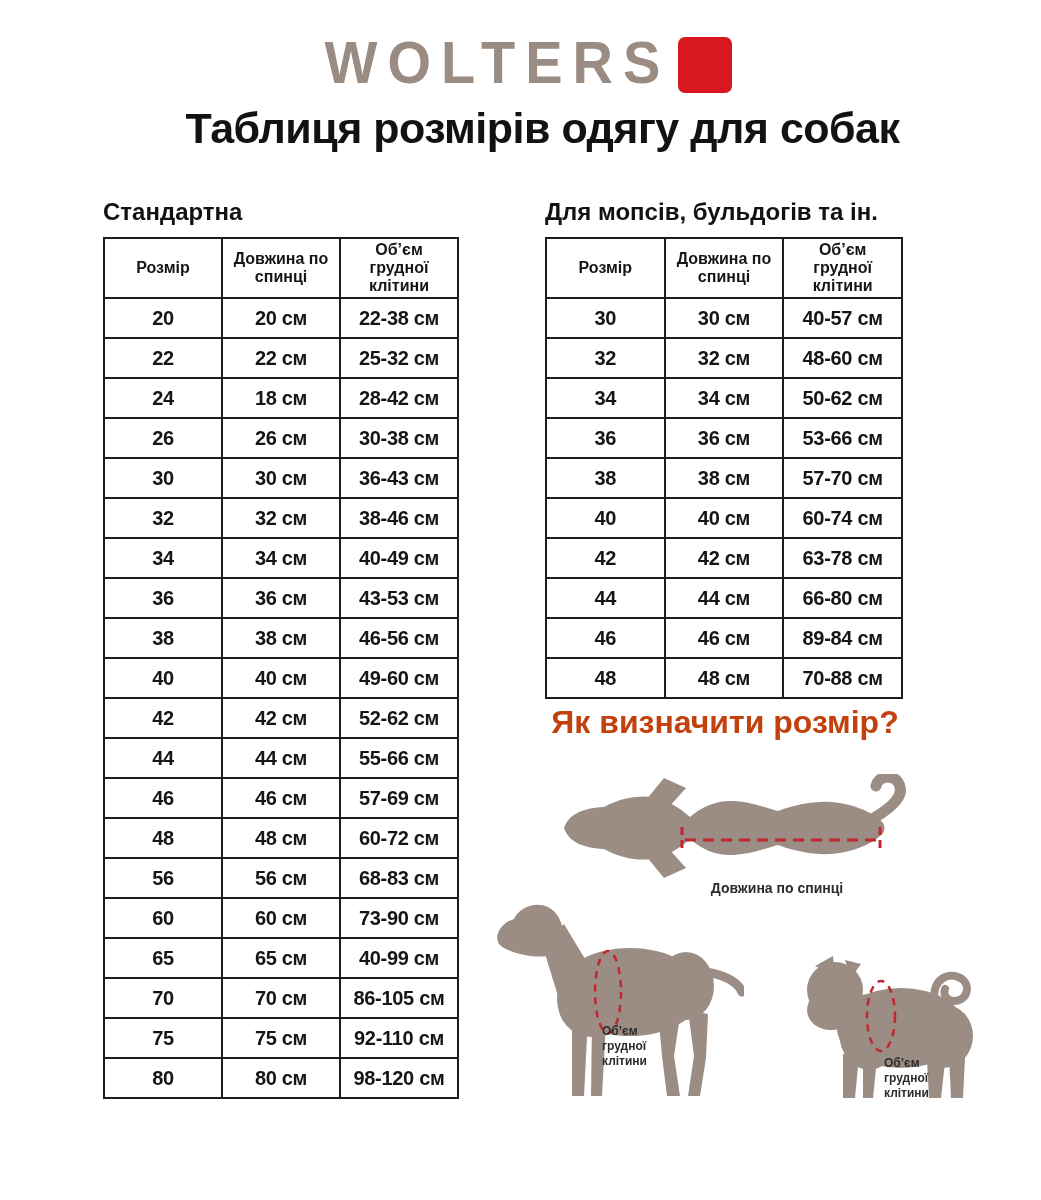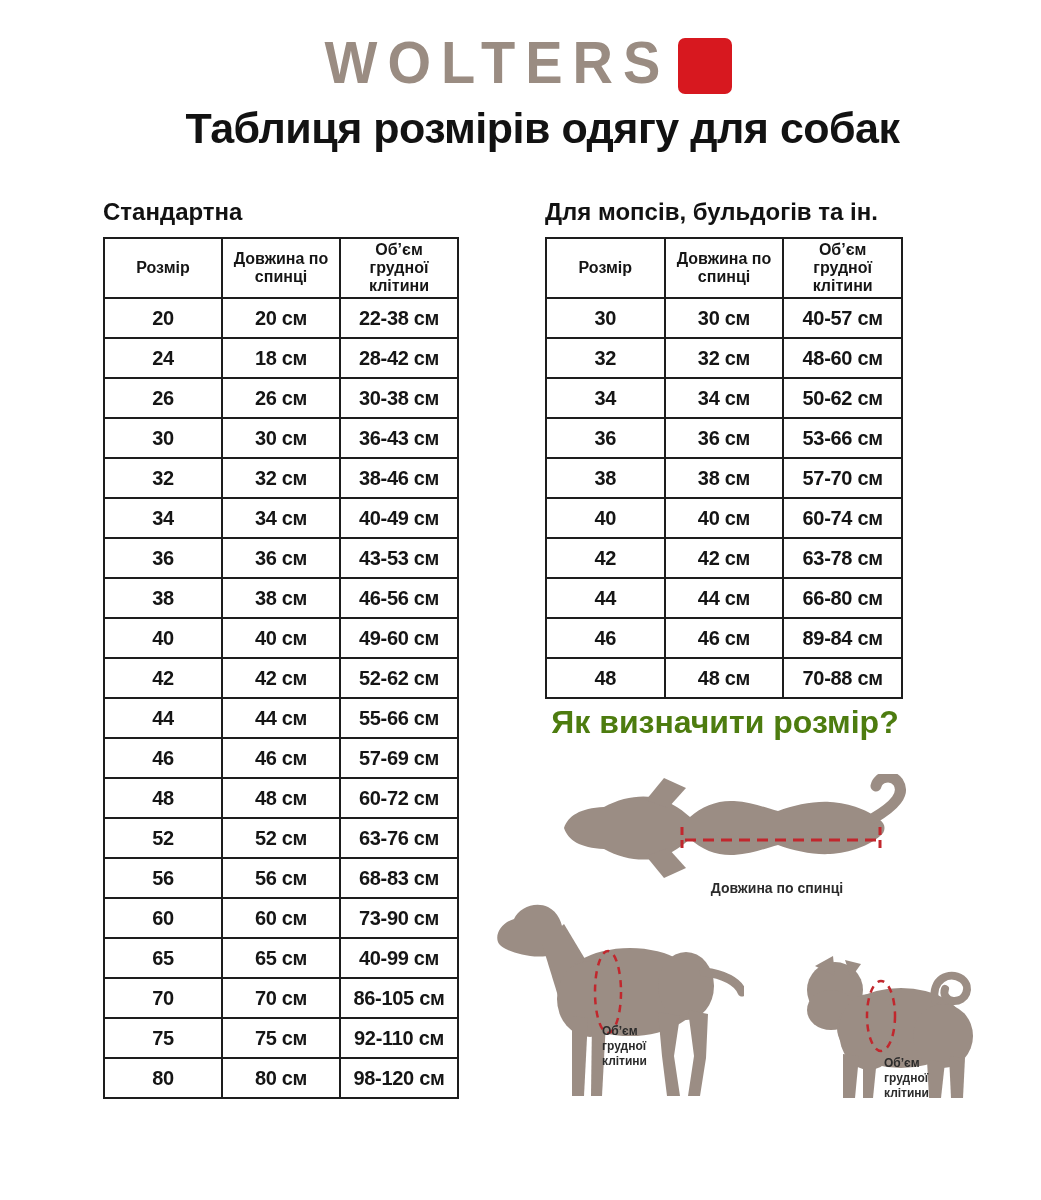--- a/index.html
+++ b/index.html
@@ -1,20 +1,20 @@
 <!DOCTYPE html>
 <html><head>
 <meta charset="utf-8">
 <style>
   * { margin:0; padding:0; box-sizing:border-box; }
   body { background:#ffffff; font-family:"Liberation Sans", sans-serif; }
   .page { position:relative; width:1041px; height:1200px; background:#fff; overflow:hidden; }
 
   
-  .logo { position:absolute; top:32px; left:16px; right:0; display:flex; justify-content:center; align-items:flex-end; gap:8px; }
+  .logo { position:absolute; top:32px; left:16px; right:0; display:flex; justify-content:center; align-items:center; gap:8px; }
   .logo-text { font-size:56px; font-weight:bold; letter-spacing:10px; line-height:62px; transform:scaleY(1.05); }
   .logo-mark { width:54px; height:56px; border-radius:7px; margin-top:4px; }
 
   
   .page-title { position:absolute; top:104px; left:0; right:0; text-align:center;
     font-size:43px; font-weight:bold; color:#121212; letter-spacing:-0.5px;padding-left:44px; }
 
   
   .section-title { position:absolute; font-size:24px; font-weight:bold; color:#121212; text-align:left; }
   .st-left  { top:198px; left:103px; width:355px; }
@@ -24,21 +24,21 @@
   .tbl-wrap { position:absolute; top:237px; }
   .tw-left  { left:103px; width:356px; }
   .tw-right { left:545px; width:358px; }
   table { border-collapse:collapse; table-layout:fixed; width:100%; }
   th, td { border:2px solid #1d1d1d; text-align:center; vertical-align:middle; color:#151515; }
   th { height:46px; font-size:16px; font-weight:bold; line-height:18px; padding:2px 4px; }
   td { height:40px; font-size:20px; font-weight:bold; letter-spacing:-0.3px; }
 
   
   .guide-title { position:absolute; top:704px; left:505px; width:440px; text-align:center;
-    font-size:32px; font-weight:bold; color:#4d7c0f; }
+    font-size:32px; font-weight:bold; color:#c2410c; }
   .svg-abs { position:absolute; }
   .measure-label { position:absolute; font-weight:bold; color:#2b2b2b; }
   .back-label { top:880px; left:627px; width:300px; text-align:center; font-size:14px; }
   .chest-label { font-size:12px; line-height:15px; width:58px; }
   .chest-label-1 { top:1024px; left:602px; }
   .chest-label-2 { top:1056px; left:884px; }
 </style>
 </head>
 <body>
 
@@ -61,20 +61,25 @@
             <th>Об’єм грудної клітини</th>
           </tr>
       </thead>
       <tbody>
           <tr>
             <td>20</td>
             <td>20 см</td>
             <td>22-38 см</td>
           </tr>
           <tr>
+            <td>22</td>
+            <td>22 см</td>
+            <td>25-32 см</td>
+          </tr>
+          <tr>
             <td>24</td>
             <td>18 см</td>
             <td>28-42 см</td>
           </tr>
           <tr>
             <td>26</td>
             <td>26 см</td>
             <td>30-38 см</td>
           </tr>
           <tr>
@@ -119,25 +124,20 @@
           </tr>
           <tr>
             <td>46</td>
             <td>46 см</td>
             <td>57-69 см</td>
           </tr>
           <tr>
             <td>48</td>
             <td>48 см</td>
             <td>60-72 см</td>
-          </tr>
-          <tr>
-            <td>52</td>
-            <td>52 см</td>
-            <td>63-76 см</td>
           </tr>
           <tr>
             <td>56</td>
             <td>56 см</td>
             <td>68-83 см</td>
           </tr>
           <tr>
             <td>60</td>
             <td>60 см</td>
             <td>73-90 см</td>

